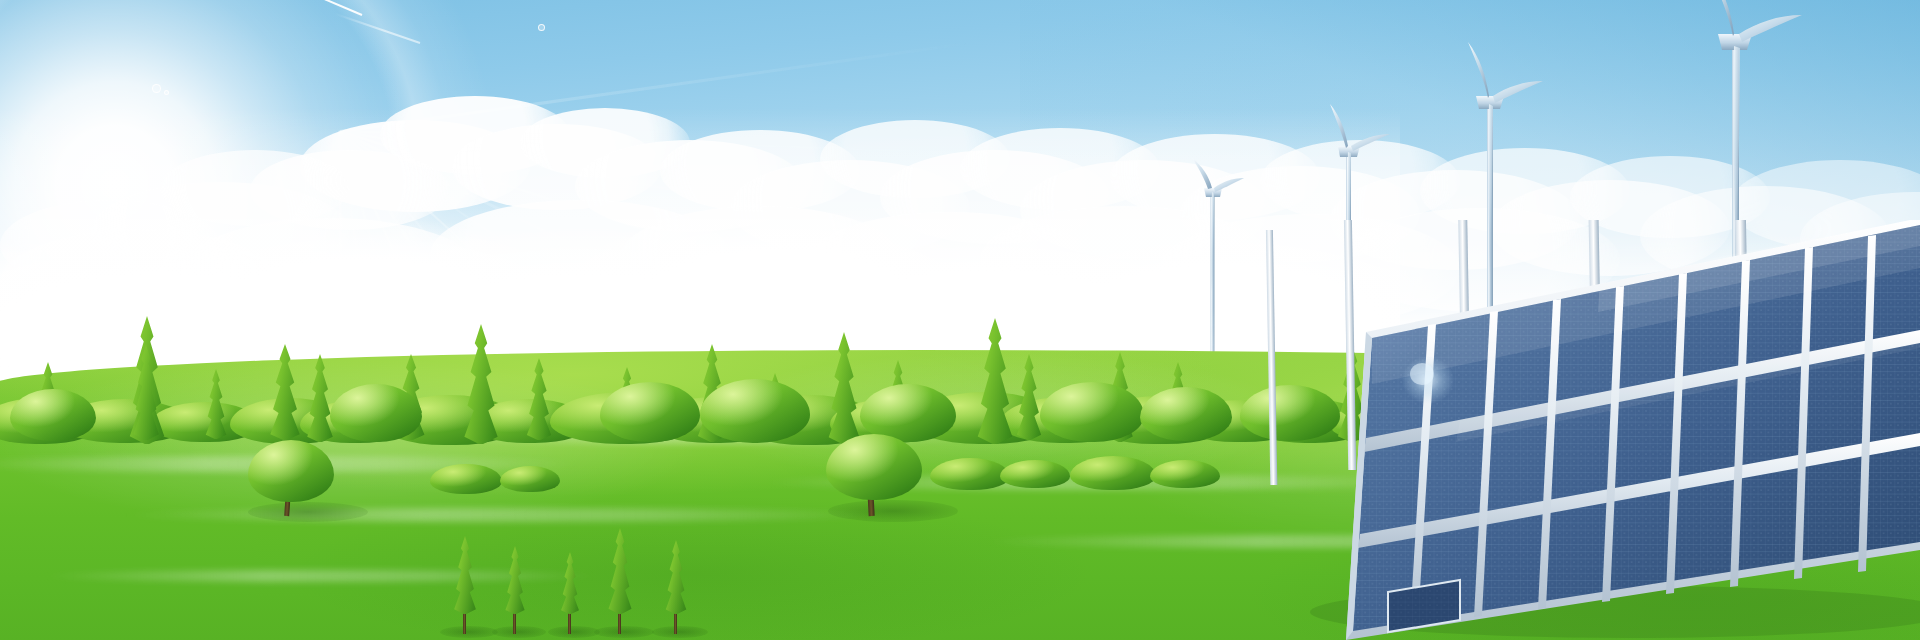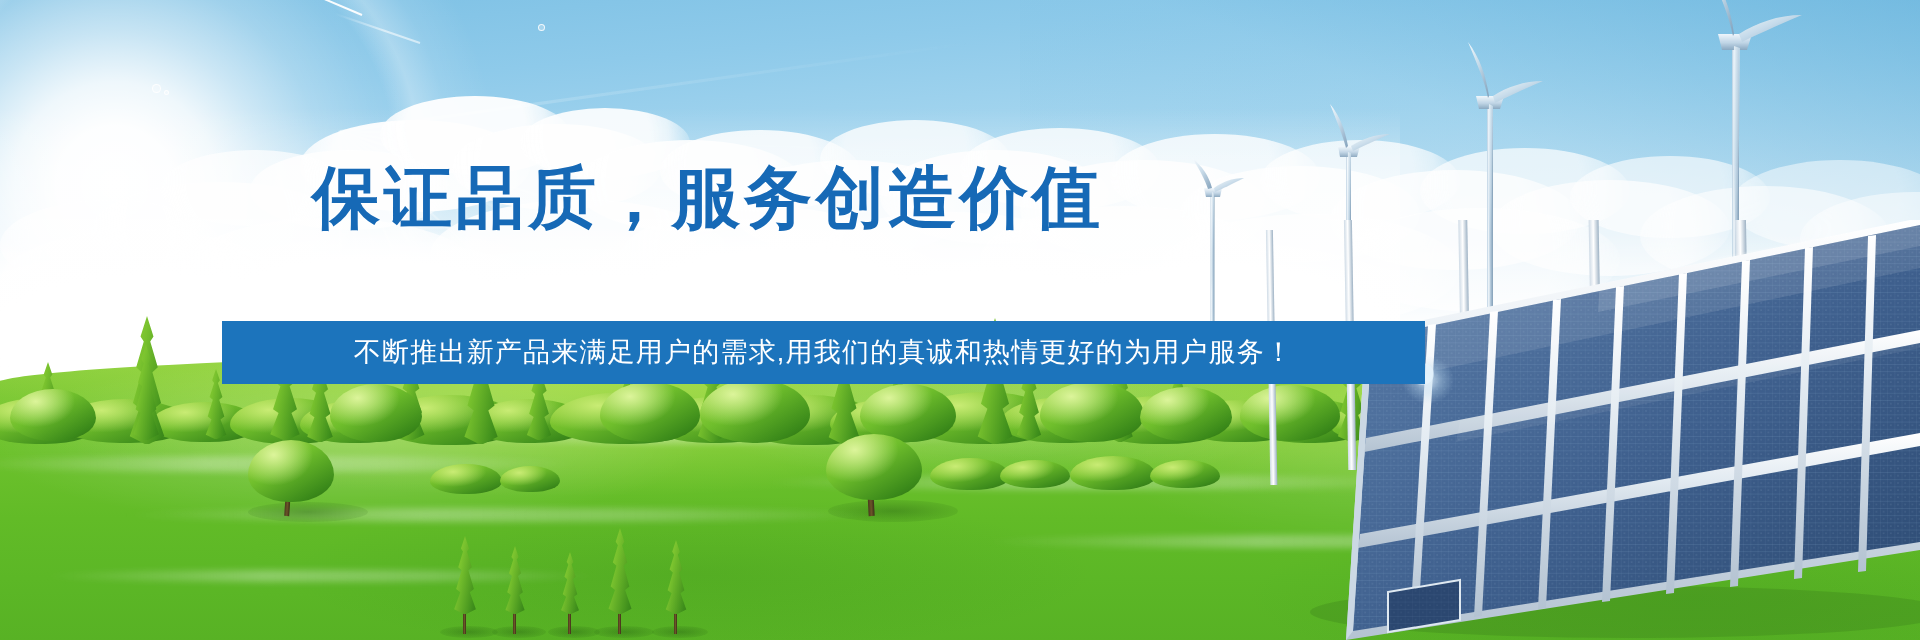--- a/index.html
+++ b/index.html
@@ -494,19 +494,15 @@
 
       <g>
         <path d="M 228 372 L 300 360 L 300 400 L 228 412 Z" fill="#2b4770" stroke="#dfe9f1" stroke-width="2"></path>
         <path d="M 228 372 L 300 360 L 300 400 L 228 412 Z" fill="url(#cells)" opacity=".5"></path>
       </g>
 
       <path d="M 206 112 L 212 118 L 193 411 L 186 420 Z" fill="#cbd8e4"></path>
     </svg>
   </div>
 
-  <div class="headline">保证品质，服务创造价值</div>
-
-  <div class="subbar">
-    <span class="subbar-text">不断推出新产品来满足用户的需求,用我们的真诚和热情更好的为用户服务！</span>
-  </div>
+
 
 </div>
 
 </body></html>

